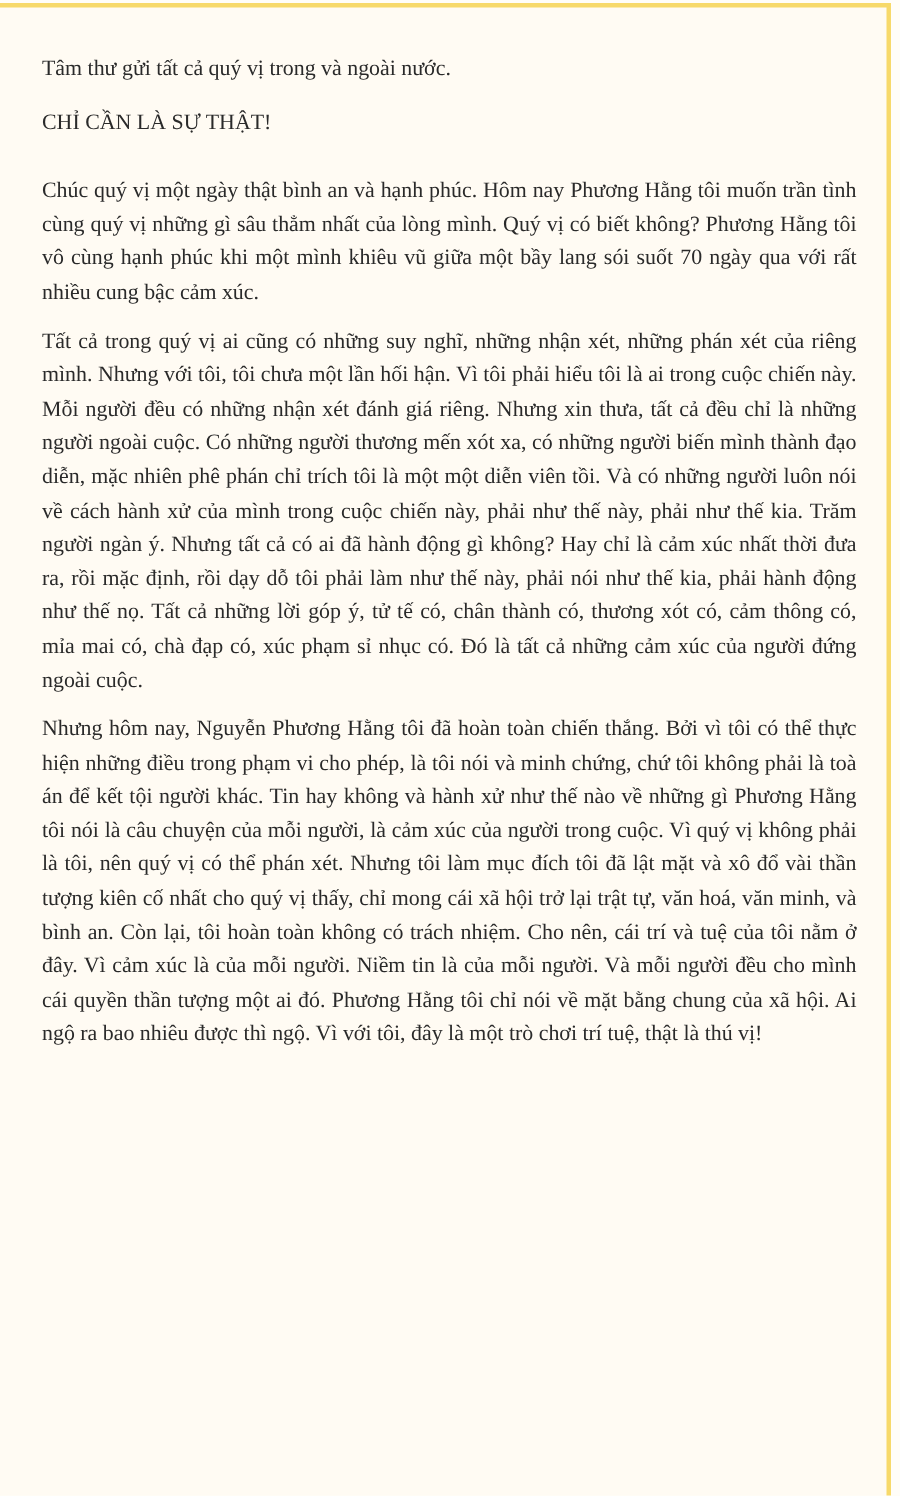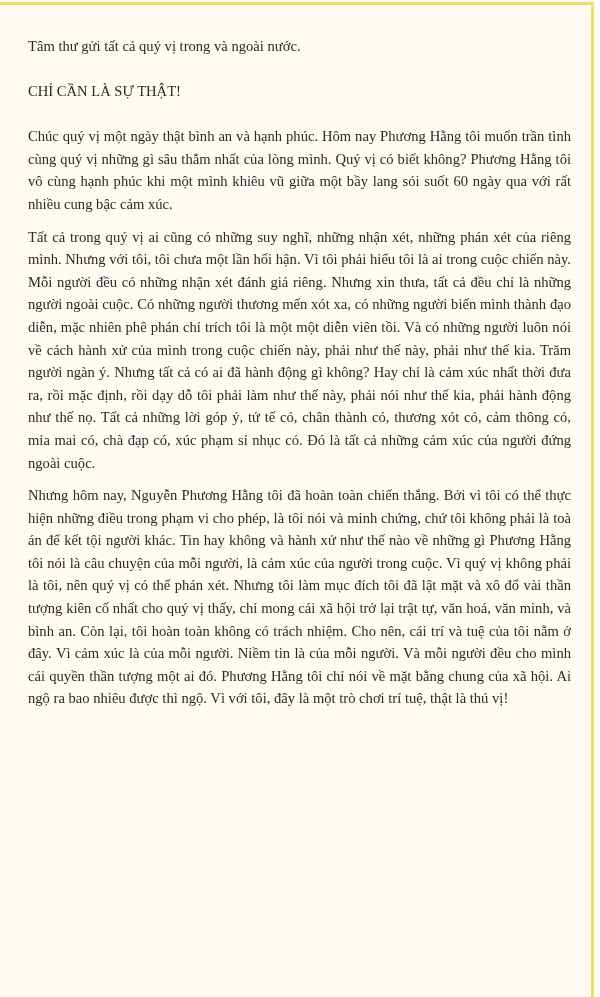--- a/index.html
+++ b/index.html
@@ -28,27 +28,27 @@
       width: 543px;
       font-family: "Liberation Serif", "DejaVu Serif", serif;
       font-size: 14.6px;
       line-height: 22.6px;
       color: #2a2a2a;
     }
     .letter-body p {
       margin: 0 0 10px 0;
       text-align: justify;
     }
-    .letter-body p.greeting { margin-bottom: 22px; }
+    .letter-body p.greeting { margin-bottom: 13px; }
     .letter-body p.headline { margin-bottom: 23px; }
   </style>
 </head>
 <body>
 
 <div class="letter-box">
   <div class="letter-body">
     <p class="greeting">Tâm thư gửi tất cả quý vị trong và ngoài nước.</p>
     <p class="headline">CHỈ CẦN LÀ SỰ THẬT!</p>
-    <p>Chúc quý vị một ngày thật bình an và hạnh phúc. Hôm nay Phương Hằng tôi muốn trần tình cùng quý vị những gì sâu thẳm nhất của lòng mình. Quý vị có biết không? Phương Hằng tôi vô cùng hạnh phúc khi một mình khiêu vũ giữa một bầy lang sói suốt 60 ngày qua với rất nhiều cung bậc cảm xúc.</p>
+    <p>Chúc quý vị một ngày thật bình an và hạnh phúc. Hôm nay Phương Hằng tôi muốn trần tình cùng quý vị những gì sâu thẳm nhất của lòng mình. Quý vị có biết không? Phương Hằng tôi vô cùng hạnh phúc khi một mình khiêu vũ giữa một bầy lang sói suốt 70 ngày qua với rất nhiều cung bậc cảm xúc.</p>
     <p>Tất cả trong quý vị ai cũng có những suy nghĩ, những nhận xét, những phán xét của riêng mình. Nhưng với tôi, tôi chưa một lần hối hận. Vì tôi phải hiểu tôi là ai trong cuộc chiến này. Mỗi người đều có những nhận xét đánh giá riêng. Nhưng xin thưa, tất cả đều chỉ là những người ngoài cuộc. Có những người thương mến xót xa, có những người biến mình thành đạo diễn, mặc nhiên phê phán chỉ trích tôi là một một diễn viên tồi. Và có những người luôn nói về cách hành xử của mình trong cuộc chiến này, phải như thế này, phải như thế kia. Trăm người ngàn ý. Nhưng tất cả có ai đã hành động gì không? Hay chỉ là cảm xúc nhất thời đưa ra, rồi mặc định, rồi dạy dỗ tôi phải làm như thế này, phải nói như thế kia, phải hành động như thế nọ. Tất cả những lời góp ý, tử tế có, chân thành có, thương xót có, cảm thông có, mỉa mai có, chà đạp có, xúc phạm sỉ nhục có. Đó là tất cả những cảm xúc của người đứng ngoài cuộc.</p>
     <p>Nhưng hôm nay, Nguyễn Phương Hằng tôi đã hoàn toàn chiến thắng. Bởi vì tôi có thể thực hiện những điều trong phạm vi cho phép, là tôi nói và minh chứng, chứ tôi không phải là toà án để kết tội người khác. Tin hay không và hành xử như thế nào về những gì Phương Hằng tôi nói là câu chuyện của mỗi người, là cảm xúc của người trong cuộc. Vì quý vị không phải là tôi, nên quý vị có thể phán xét. Nhưng tôi làm mục đích tôi đã lật mặt và xô đổ vài thần tượng kiên cố nhất cho quý vị thấy, chỉ mong cái xã hội trở lại trật tự, văn hoá, văn minh, và bình an. Còn lại, tôi hoàn toàn không có trách nhiệm. Cho nên, cái trí và tuệ của tôi nằm ở đây. Vì cảm xúc là của mỗi người. Niềm tin là của mỗi người. Và mỗi người đều cho mình cái quyền thần tượng một ai đó. Phương Hằng tôi chỉ nói về mặt bằng chung của xã hội. Ai ngộ ra bao nhiêu được thì ngộ. Vì với tôi, đây là một trò chơi trí tuệ, thật là thú vị!</p>
   </div>
 </div>
 
 </body></html>

